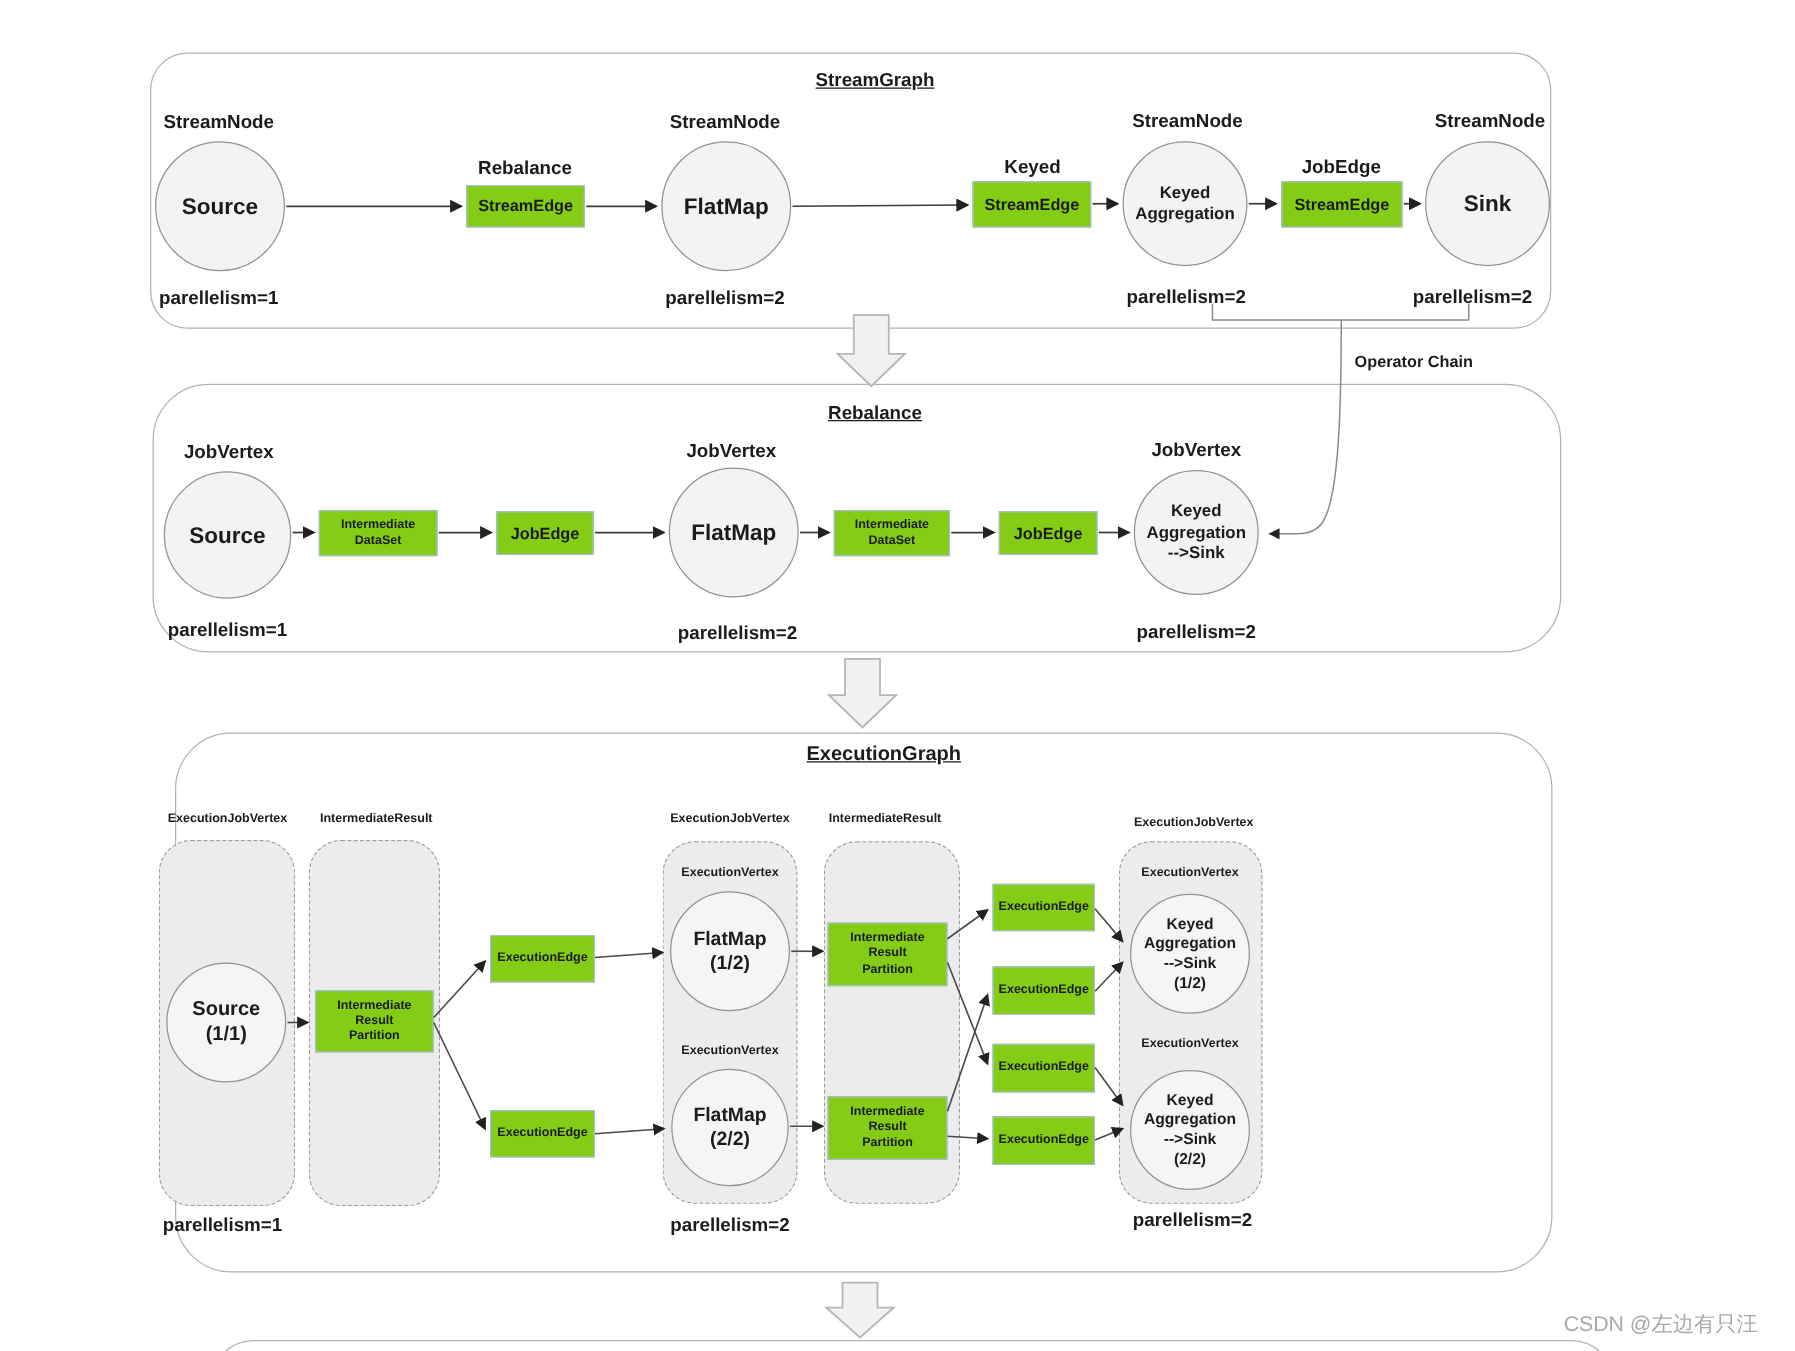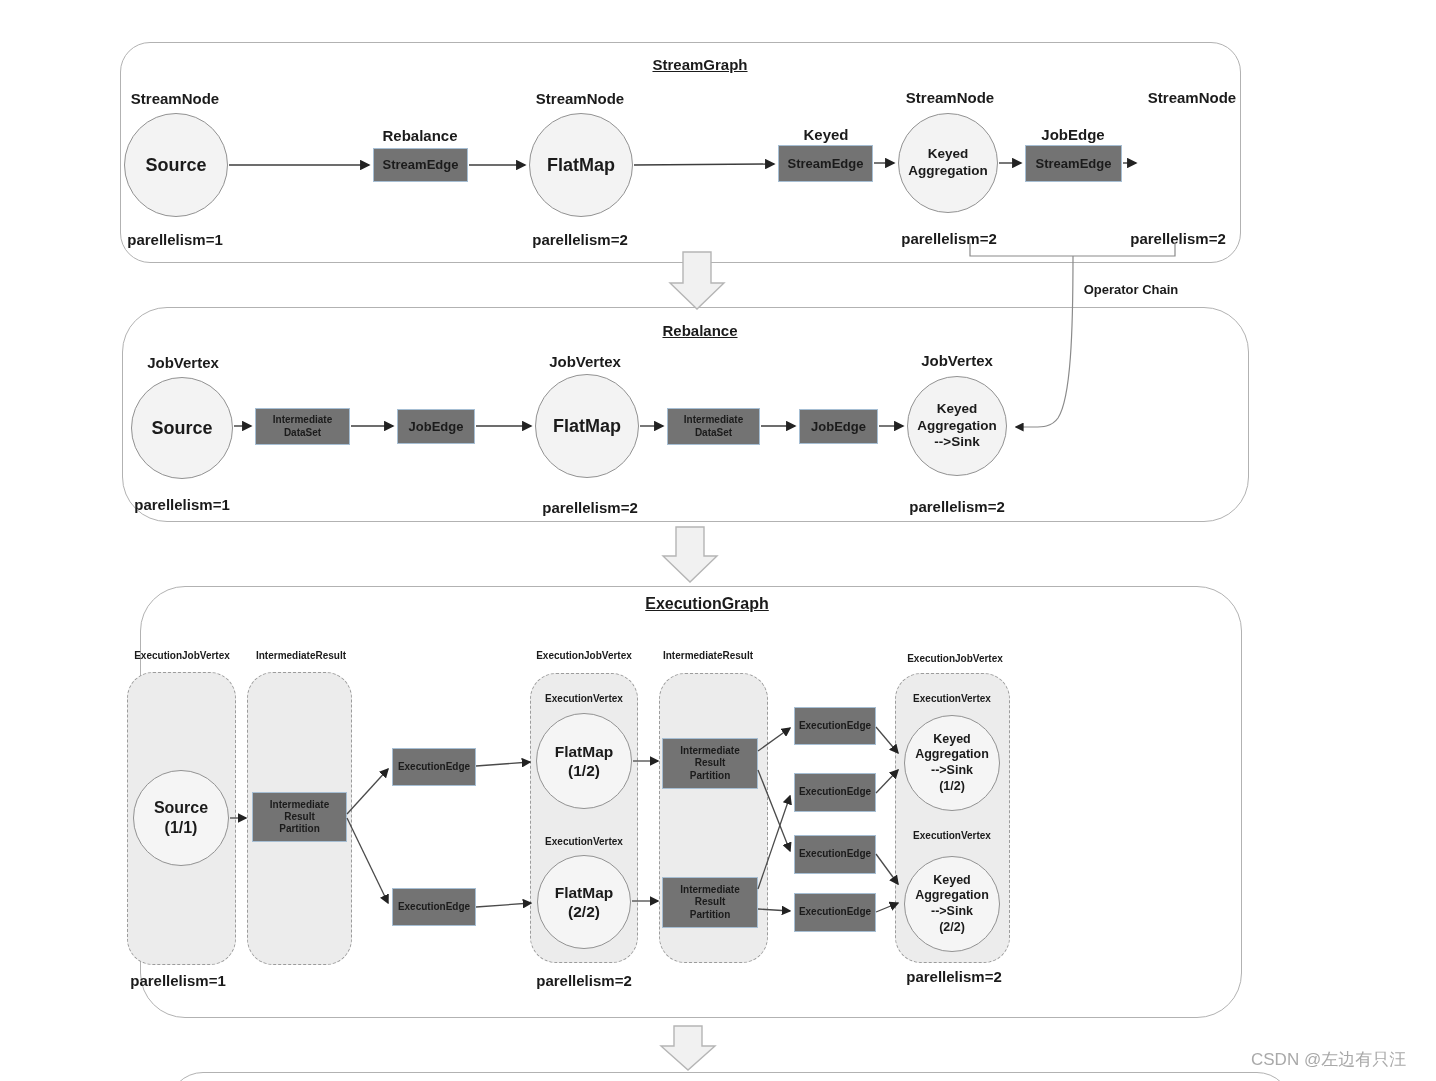--- a/index.html
+++ b/index.html
@@ -10,21 +10,21 @@
          text-decoration:underline;white-space:nowrap;}
   .lbl{position:absolute;transform:translate(-50%,-50%);font-weight:bold;font-size:15px;white-space:nowrap;}
   .xs{font-size:10px;}
   .circle{position:absolute;border-radius:50%;background:#f3f3f3;border:1px solid #929292;
           display:flex;align-items:center;justify-content:center;text-align:center;font-weight:bold;
           white-space:pre-line;line-height:1.25;font-size:18px;box-sizing:border-box;}
   .f13{font-size:13.5px;}
   .f16{font-size:16px;}
   .f15{font-size:15.5px;}
   .f12{font-size:12.5px;}
-  .bbox{position:absolute;background:#737373;border:1px solid #a6bed3;display:flex;align-items:center;
+  .bbox{position:absolute;background:#84cc16;border:1px solid #a6bed3;display:flex;align-items:center;
         justify-content:center;text-align:center;font-weight:bold;white-space:pre-line;
         font-size:13px;line-height:1.22;box-sizing:border-box;}
   .xs11{font-size:10px;}
   .dash{position:absolute;background:#ececec;border:1.4px dashed #9c9c9c;border-radius:26px;box-sizing:border-box;}
   svg.overlay{position:absolute;left:0;top:0;pointer-events:none;}
   .watermark{position:absolute;left:1251px;top:1048px;font-size:17px;color:#a9a9a9;
              text-shadow:1px 1px 0 #ffffff;white-space:nowrap;}
 </style>
 </head>
 <body>
@@ -36,20 +36,21 @@
 
   <div class="lbl" style="left:175px;top:98px;">StreamNode</div>
   <div class="lbl" style="left:580px;top:98px;">StreamNode</div>
   <div class="lbl" style="left:950px;top:97px;">StreamNode</div>
   <div class="lbl" style="left:1192px;top:97px;">StreamNode</div>
 
   <div class="circle" style="left:124px;top:113px;width:104px;height:104px;">Source</div>
   <div class="circle" style="left:529px;top:113px;width:104px;height:104px;">FlatMap</div>
   <div class="circle f13" style="left:898px;top:113px;width:100px;height:100px;">Keyed
 Aggregation</div>
+  <div class="circle" style="left:1140px;top:113px;width:100px;height:100px;">Sink</div>
 
   <div class="lbl" style="left:420px;top:135px;">Rebalance</div>
   <div class="lbl" style="left:826px;top:134px;">Keyed</div>
   <div class="lbl" style="left:1073px;top:134px;">JobEdge</div>
 
   <div class="bbox" style="left:373px;top:148px;width:95px;height:34px;">StreamEdge</div>
   <div class="bbox" style="left:778px;top:145px;width:95px;height:37px;">StreamEdge</div>
   <div class="bbox" style="left:1025px;top:145px;width:97px;height:37px;">StreamEdge</div>
 
   <div class="lbl" style="left:175px;top:239px;">parellelism=1</div>

